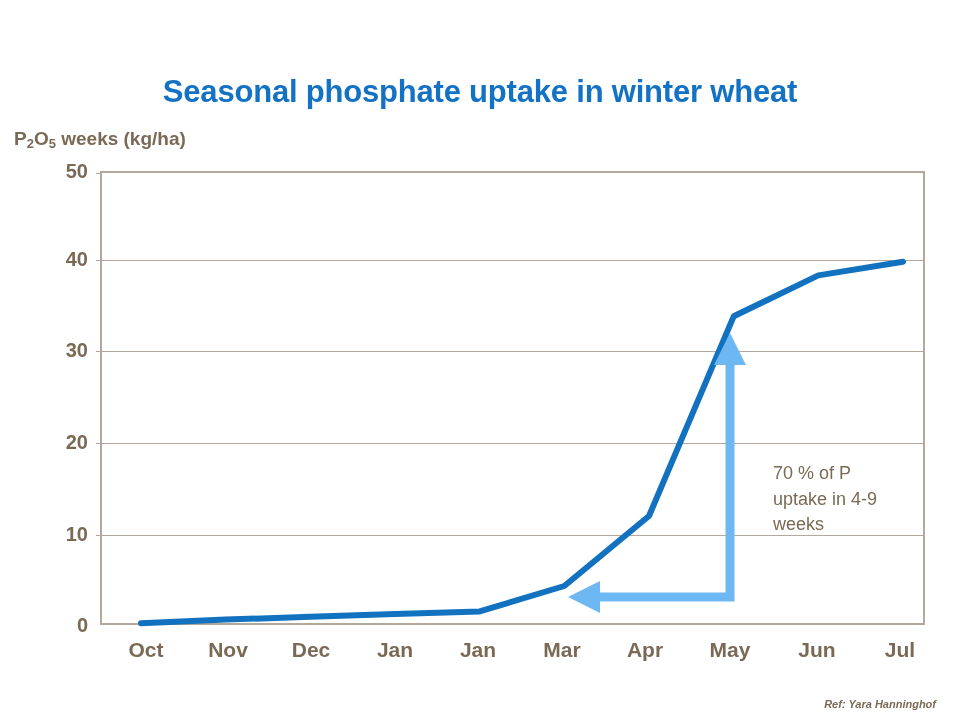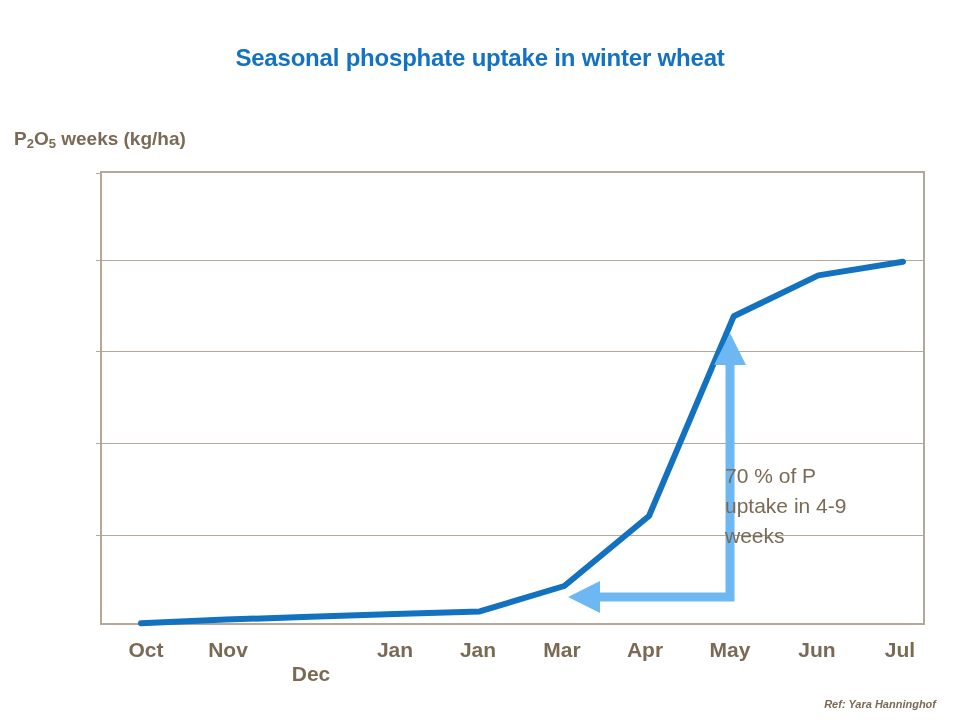--- a/index.html
+++ b/index.html
@@ -18,24 +18,24 @@
     position: absolute;
     left: 0; top: 0;
     width: 960px;
     height: 720px;
   }
 
   
   #chart-title {
     position: absolute;
     left: 0;
-    top: 44px;
+    top: 74px;
     width: 960px;
     text-align: center;
-    font-size: 24px;
+    font-size: 31px;
     font-weight: bold;
     color: #1372C4;
     letter-spacing: -0.2px;
     white-space: nowrap;
   }
 
   
   #y-axis-title {
     position: absolute;
     left: 14px;
@@ -116,24 +116,24 @@
     position: absolute;
     left: 0; top: 0;
     width: 960px;
     height: 720px;
     pointer-events: none;
   }
 
   
   #annotation-note {
     position: absolute;
-    left: 725px;
+    left: 773px;
     top: 461px;
     width: 150px;
-    font-size: 21px;
+    font-size: 18px;
     line-height: 1.42;
     color: #7A6A55;
   }
 
   
   #reference-text {
     position: absolute;
     right: 24px;
     bottom: 10px;
     font-size: 11px;
@@ -159,25 +159,33 @@
     <div class="gridline" style="top: 178px;"></div>
     <div class="gridline" style="top: 270px;"></div>
     <div class="gridline" style="top: 362px;"></div>
     <div class="tickmark" style="top: 0px;"></div>
     <div class="tickmark" style="top: 87px;"></div>
     <div class="tickmark" style="top: 178px;"></div>
     <div class="tickmark" style="top: 270px;"></div>
     <div class="tickmark" style="top: 362px;"></div>
   </div>
 
+  <div id="y-tick-labels">
+    <div class="y-tick-label" style="top: 0px;">50</div>
+    <div class="y-tick-label" style="top: 88px;">40</div>
+    <div class="y-tick-label" style="top: 179px;">30</div>
+    <div class="y-tick-label" style="top: 271px;">20</div>
+    <div class="y-tick-label" style="top: 363px;">10</div>
+    <div class="y-tick-label" style="top: 454px;">0</div>
+  </div>
 
   <div id="x-tick-labels">
     <div class="x-tick-label" style="left: 146px;">Oct</div>
     <div class="x-tick-label" style="left: 228px;">Nov</div>
-    <div class="x-tick-label" style="left: 311px; margin-top: 24px;">Dec</div>
+    <div class="x-tick-label" style="left: 311px;">Dec</div>
     <div class="x-tick-label" style="left: 395px;">Jan</div>
     <div class="x-tick-label" style="left: 478px;">Jan</div>
     <div class="x-tick-label" style="left: 562px;">Mar</div>
     <div class="x-tick-label" style="left: 645px;">Apr</div>
     <div class="x-tick-label" style="left: 730px;">May</div>
     <div class="x-tick-label" style="left: 817px;">Jun</div>
     <div class="x-tick-label" style="left: 900px;">Jul</div>
   </div>
 
   <svg id="chart-svg" viewBox="0 0 960 720">

